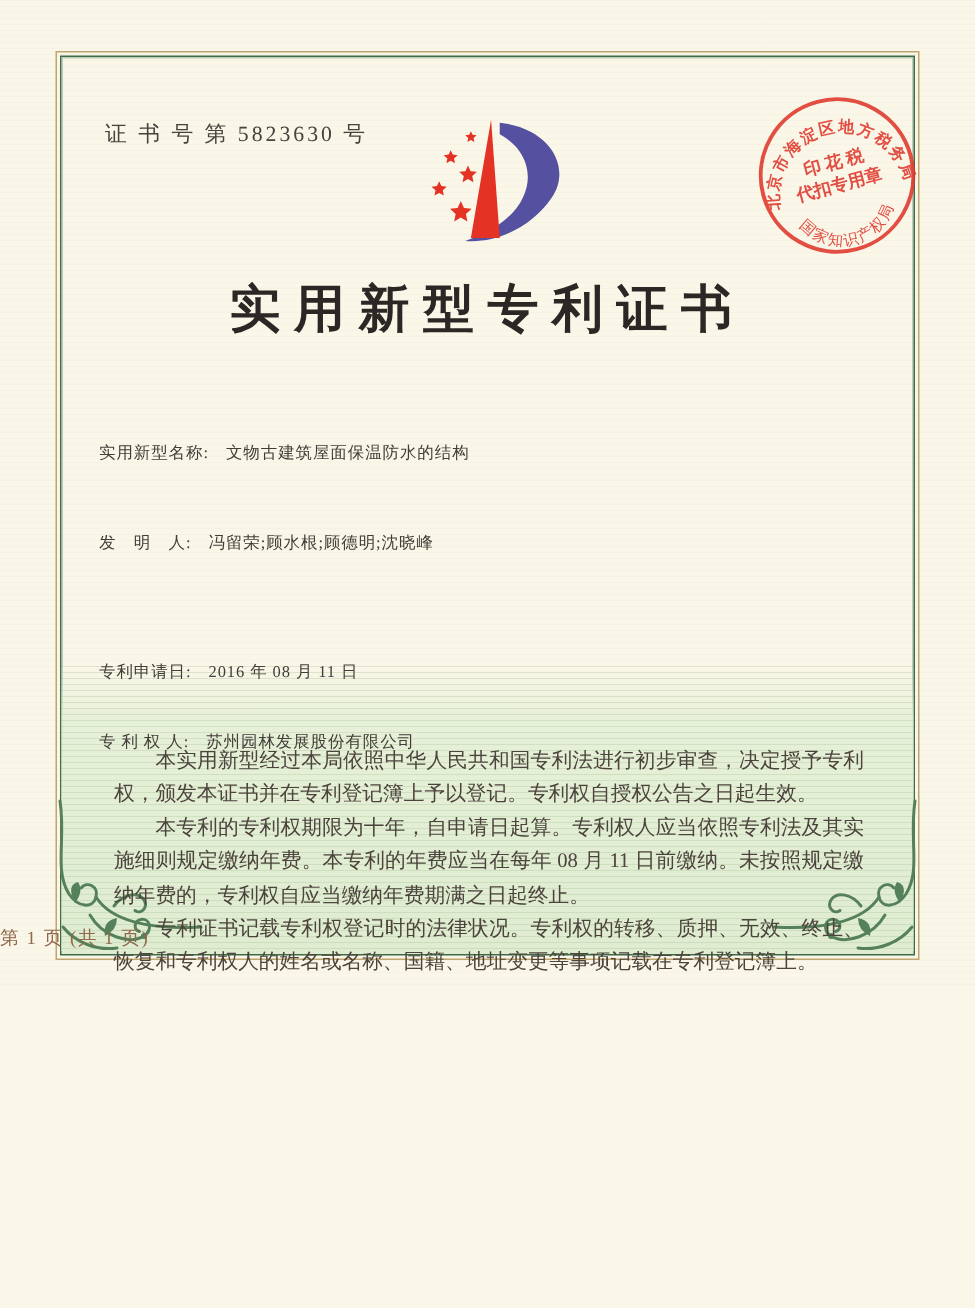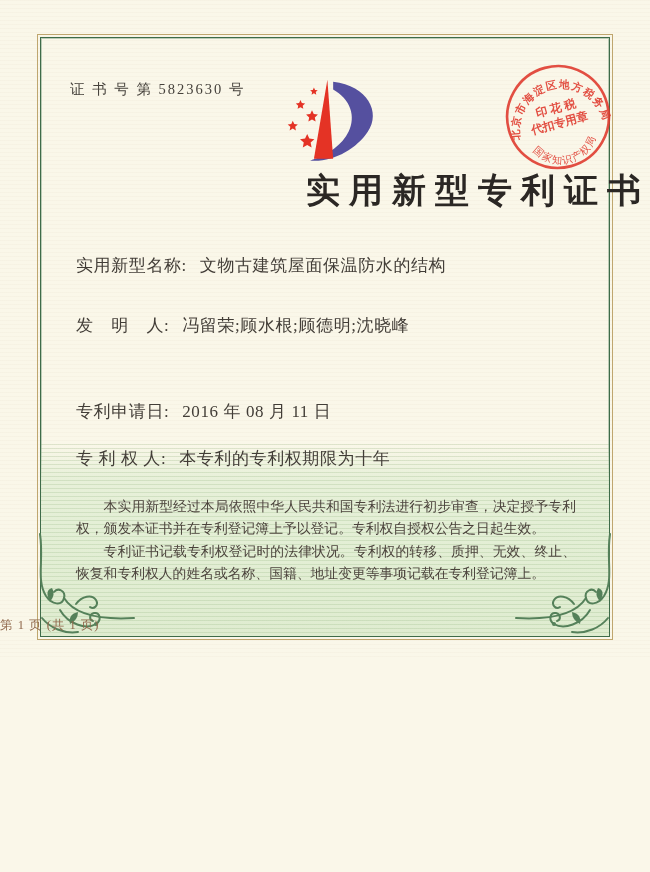--- a/index.html
+++ b/index.html
@@ -12,23 +12,23 @@
   .frame{position:absolute;left:37px;top:34px;right:37px;bottom:20px;border:1px solid #bfa66e;}
   .frame-inner{position:absolute;inset:2px;border:1px solid #3e6b49;border-bottom-width:3px;
                box-shadow:inset 0 0 0 1px rgba(126,161,132,.5);}
   
   .band{position:absolute;left:41px;right:41px;bottom:24px;height:192px;
         background:linear-gradient(180deg, rgba(228,239,214,0) 0, rgba(228,239,214,.85) 18%, #e4efd6 40%, #dfecd0 100%);}
   .band::before{content:"";position:absolute;inset:0;
         background:repeating-linear-gradient(180deg, rgba(125,165,105,.20) 0 1px, rgba(0,0,0,0) 1px 4px);}
   
   .certno{position:absolute;left:70px;top:80px;font-size:14.5px;letter-spacing:2px;color:#46423c;}
-  .title{position:absolute;left:0;right:0;top:168px;text-align:right;font-size:34px;font-weight:bold;
+  .title{position:absolute;left:0;right:0;top:183px;text-align:center;font-size:34px;font-weight:bold;
          letter-spacing:9px;color:#2b2724;}
-  .field{position:absolute;left:76px;font-size:17px;color:#423d37;letter-spacing:.6px;white-space:nowrap;}
+  .field{position:absolute;left:66px;font-size:11px;color:#423d37;letter-spacing:.6px;white-space:nowrap;margin-top:40px;}
   .field .lab{margin-right:8px;}
   .f0{top:254px}.f1{top:314px}.f2{top:356px}.f3{top:400px}.f4{top:447px}.f5{top:490px}
   .paras{position:absolute;left:76px;top:496px;width:500px;font-size:13.8px;line-height:22.4px;
          color:#4b433c;text-align:justify;}
   .paras p{margin:0;text-indent:2em;}
   .signer{position:absolute;left:82px;top:729px;font-family:"Liberation Sans","DejaVu Sans",sans-serif;
           font-size:18px;font-weight:600;color:#3a3a35;letter-spacing:3px;line-height:29px;}
   .sig-svg{position:absolute;left:165px;top:712px;}
   
   .main-seal{position:absolute;left:372px;top:684px;}
@@ -105,25 +105,26 @@
   <div class="field f1">
     <span class="lab">发　明　人:</span>
     <span class="val">冯留荣;顾水根;顾德明;沈晓峰</span>
   </div>
   <div class="field f3">
     <span class="lab">专利申请日:</span>
     <span class="val">2016 年 08 月 11 日</span>
   </div>
   <div class="field f4">
     <span class="lab">专 利 权 人:</span>
-    <span class="val">本专利的专利权期限为十年</span>
+    <span class="val">苏州园林发展股份有限公司</span>
   </div>
 
   <div class="paras">
     <p>本实用新型经过本局依照中华人民共和国专利法进行初步审查，决定授予专利权，颁发本证书并在专利登记簿上予以登记。专利权自授权公告之日起生效。</p>
+    <p>本专利的专利权期限为十年，自申请日起算。专利权人应当依照专利法及其实施细则规定缴纳年费。本专利的年费应当在每年 08 月 11 日前缴纳。未按照规定缴纳年费的，专利权自应当缴纳年费期满之日起终止。</p>
     <p>专利证书记载专利权登记时的法律状况。专利权的转移、质押、无效、终止、恢复和专利权人的姓名或名称、国籍、地址变更等事项记载在专利登记簿上。</p>
   </div>
 
   <div class="signer">
     <div>局长</div>
     <div>申长雨</div>
   </div>
 
   <svg class="sig-svg" width="195" height="95" viewBox="0 0 195 95">
     <g fill="none" stroke="#38322b" stroke-width="2.6" stroke-linecap="round">

